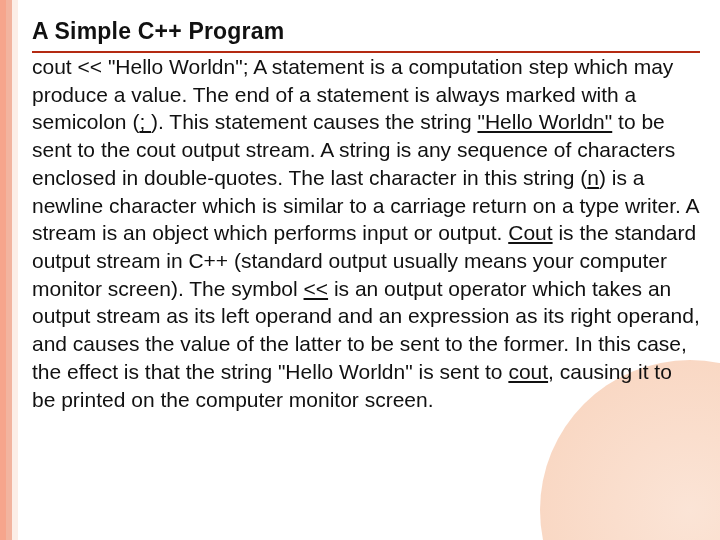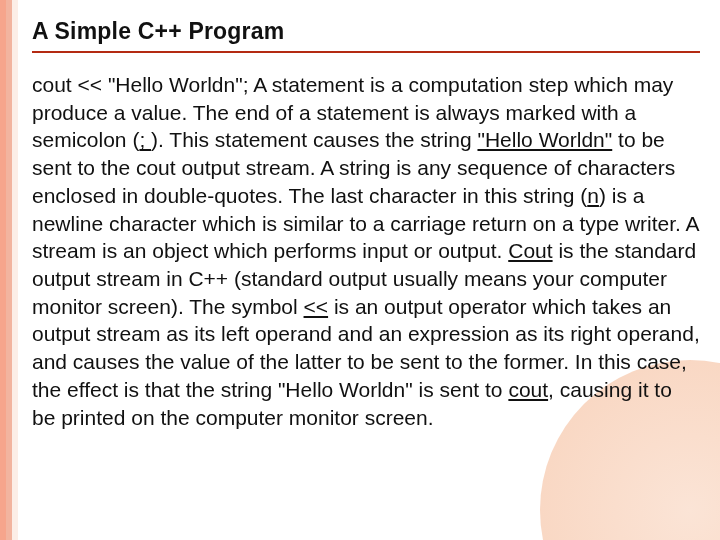--- a/index.html
+++ b/index.html
@@ -33,21 +33,20 @@
     z-index: 1;
     padding: 18px 20px 20px 32px;
   }
   .title {
     font-family: Arial, Helvetica, sans-serif;
     font-weight: bold;
     font-size: 23px;
     color: #111;
     border-bottom: 2px solid #b42a12;
     padding-bottom: 6px;
-    margin-bottom: 18px;
     width: 100%;
     letter-spacing: 0.2px;
   }
   .body-text {
     font-size: 21px;
     line-height: 1.32;
     color: #111;
   }
   .under { text-decoration: underline; }
 </style>

